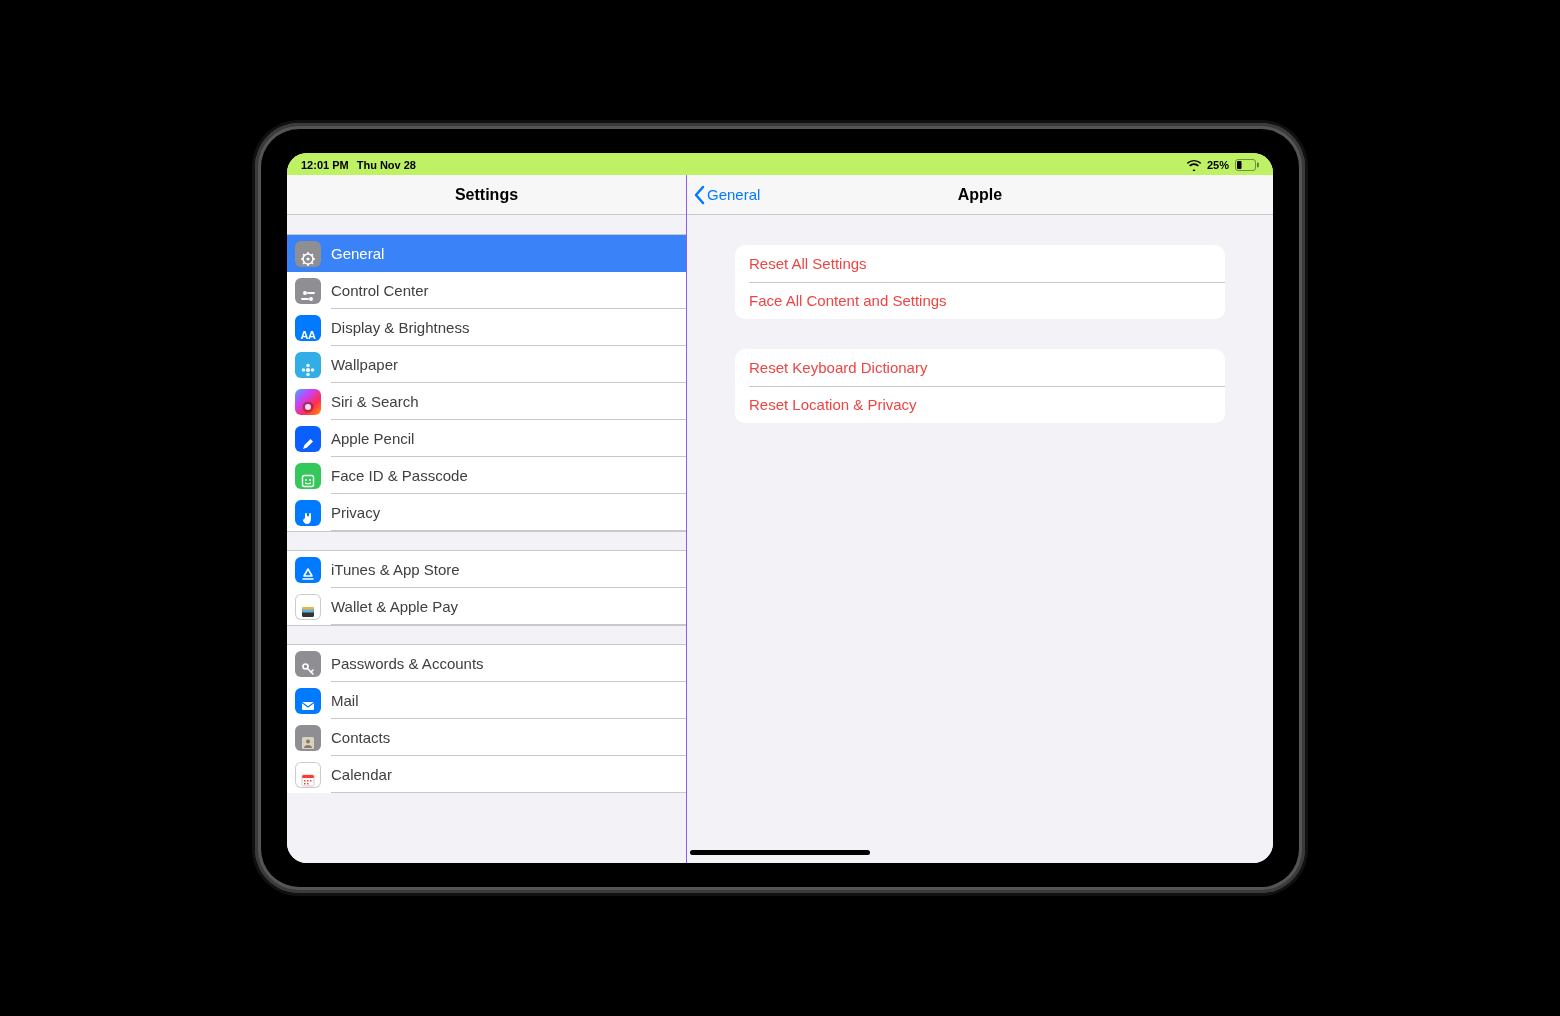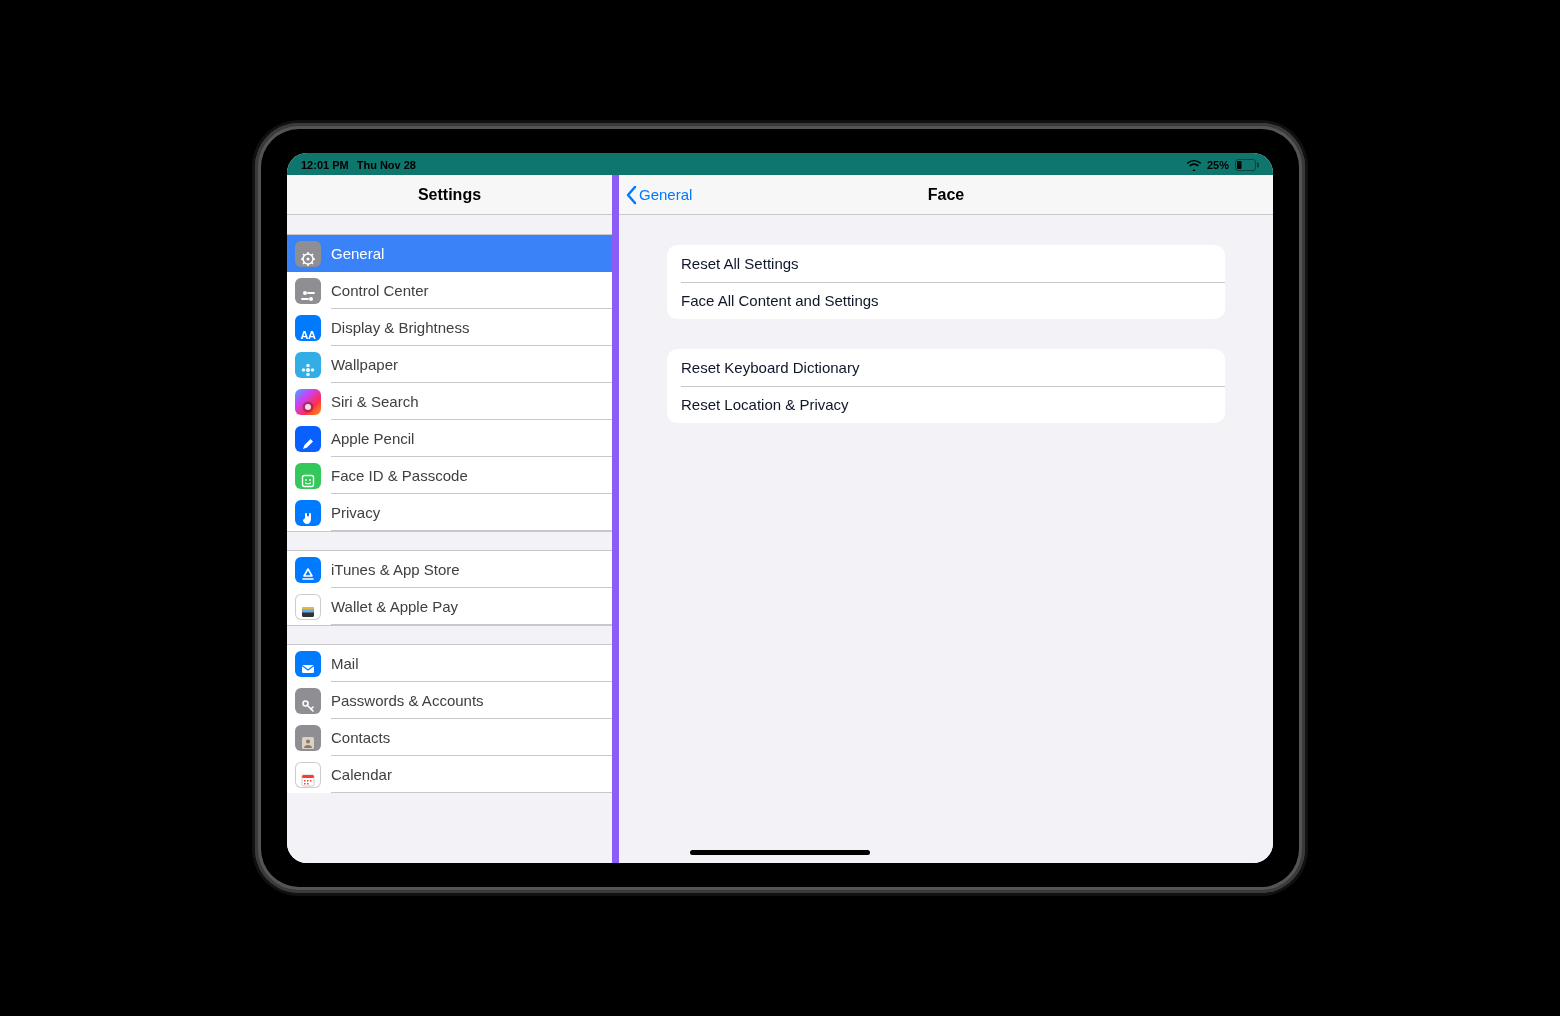--- a/index.html
+++ b/index.html
@@ -24,31 +24,31 @@
     border-radius: 20px;
     overflow: hidden;
     display: flex; flex-direction: column;
     position: relative;
   }
   .status-bar {
     height: 22px;
     display: flex; align-items: center; justify-content: space-between;
     padding: 2px 14px 0 14px;
     font-size: 11px; font-weight: 600; color: #000;
-    background: #0f766e;
+    background: #bef264;
   }
   .status-left { display:flex; gap:8px; align-items:center; }
   .status-right { display:flex; gap:6px; align-items:center; }
   .wifi-icon, .battery-icon { display:inline-flex; }
   .split {
     flex: 1; display: flex; min-height: 0;
   }
   .sidebar {
-    width: 332px; background: #f2f2f7;
-    border-right: 7px solid #8b5cf6;
+    width: 400px; background: #f2f2f7;
+    border-right: 1px solid #8b5cf6;
     display: flex; flex-direction: column;
     min-height: 0;
   }
   .detail {
     flex:1; background: #f2f2f7;
     display:flex; flex-direction:column;
     min-height: 0;
   }
   .nav-title-bar {
     height: 40px; display:flex; align-items:center; justify-content:center;
@@ -80,21 +80,21 @@
     width:26px; height:26px; border-radius:6px;
     display:flex; align-items:flex-end; justify-content:center;
     color:#fff; font-size:14px; flex-shrink:0; margin-right:10px;
   }
   .sb-label { font-size:15px; color:#404040; }
   .sb-row.selected { background:#3a82f7; }
   .sb-row.selected .sb-label { color:#fff; }
   .detail-content { flex:1; overflow-y:auto; padding: 30px 48px; }
   .group { background:#fff; border-radius:10px; margin-bottom:30px; overflow:hidden; }
   .d-row {
-    padding: 10px 14px; font-size:15px; color:#0f172a;
+    padding: 10px 14px; font-size:15px; color:#ef4444;
     cursor:pointer; position:relative;
   }
   .d-row + .d-row::before {
     content:""; position:absolute; left:14px; right:0; top:0; height:1px; background:#c8c8cc;
   }
   .home-indicator {
     position:absolute; bottom:8px; left:50%; transform:translateX(-50%);
     width:180px; height:5px; background:#000; border-radius:3px;
   }
   
@@ -250,38 +250,38 @@
                   <rect x="2" y="4" width="12" height="9" rx="1.5" fill="#333"></rect>
                   <rect x="2" y="3" width="12" height="3" rx="1" fill="#e8b63a"></rect>
                   <rect x="2" y="5.5" width="12" height="3" rx="1" fill="#61b1e8"></rect>
                 </svg>
               </div>
               <div class="sb-label">Wallet &amp; Apple Pay</div>
               <div class="sep"></div>
             </div>
             <div class="sidebar-gap"></div>
             <div class="sb-row">
-              <div class="sb-icon bg-blue">
-                <svg width="16" height="16" viewBox="0 0 16 16">
-                  <rect x="2" y="4" width="12" height="8" rx="1.2" fill="#fff"></rect>
-                  <polyline points="2,4.5 8,9 14,4.5" fill="none" stroke="#007aff" stroke-width="1.2"></polyline>
-                </svg>
-              </div>
-              <div class="sb-label">Mail</div>
-              <div class="sep"></div>
-            </div>
-            <div class="sb-row">
               <div class="sb-icon bg-gray">
                 <svg width="16" height="16" viewBox="0 0 16 16">
                   <circle cx="5.5" cy="5.5" r="2.5" fill="none" stroke="#fff" stroke-width="1.6"></circle>
                   <line x1="7.2" y1="7.2" x2="13" y2="13" stroke="#fff" stroke-width="1.6" stroke-linecap="round"></line>
                   <line x1="11" y1="11" x2="13" y2="9" stroke="#fff" stroke-width="1.6" stroke-linecap="round"></line>
                 </svg>
               </div>
               <div class="sb-label">Passwords &amp; Accounts</div>
+              <div class="sep"></div>
+            </div>
+            <div class="sb-row">
+              <div class="sb-icon bg-blue">
+                <svg width="16" height="16" viewBox="0 0 16 16">
+                  <rect x="2" y="4" width="12" height="8" rx="1.2" fill="#fff"></rect>
+                  <polyline points="2,4.5 8,9 14,4.5" fill="none" stroke="#007aff" stroke-width="1.2"></polyline>
+                </svg>
+              </div>
+              <div class="sb-label">Mail</div>
               <div class="sep"></div>
             </div>
             <div class="sb-row">
               <div class="sb-icon bg-gray">
                 <svg width="16" height="16" viewBox="0 0 16 16">
                   <rect x="2" y="2" width="12" height="12" rx="1.5" fill="#d9d2c5"></rect>
                   <circle cx="8" cy="6.5" r="2" fill="#8a7a5e"></circle>
                   <path d="M4 13c0-2 2-3 4-3s4 1 4 3" fill="#8a7a5e"></path>
                 </svg>
               </div>
@@ -311,21 +311,21 @@
       <div class="detail">
         <div class="nav-title-bar">
           <div class="back-btn">
             <span class="chevron-left">
               <svg width="12" height="20" viewBox="0 0 12 20">
                   <polyline points="10,2 3,10 10,18" fill="none" stroke="#007aff" stroke-width="2.5" stroke-linecap="round" stroke-linejoin="round"></polyline>
                 </svg>
             </span>
             <span>General</span>
           </div>
-          <div class="nav-title">Face</div>
+          <div class="nav-title">Apple</div>
         </div>
         <div class="detail-content" id="detail-content">
             <div class="group">
               <div class="d-row">Reset All Settings</div>
               <div class="d-row">Face All Content and Settings</div>
             </div>
             <div class="group">
               <div class="d-row">Reset Keyboard Dictionary</div>
               <div class="d-row">Reset Location &amp; Privacy</div>
             </div>

